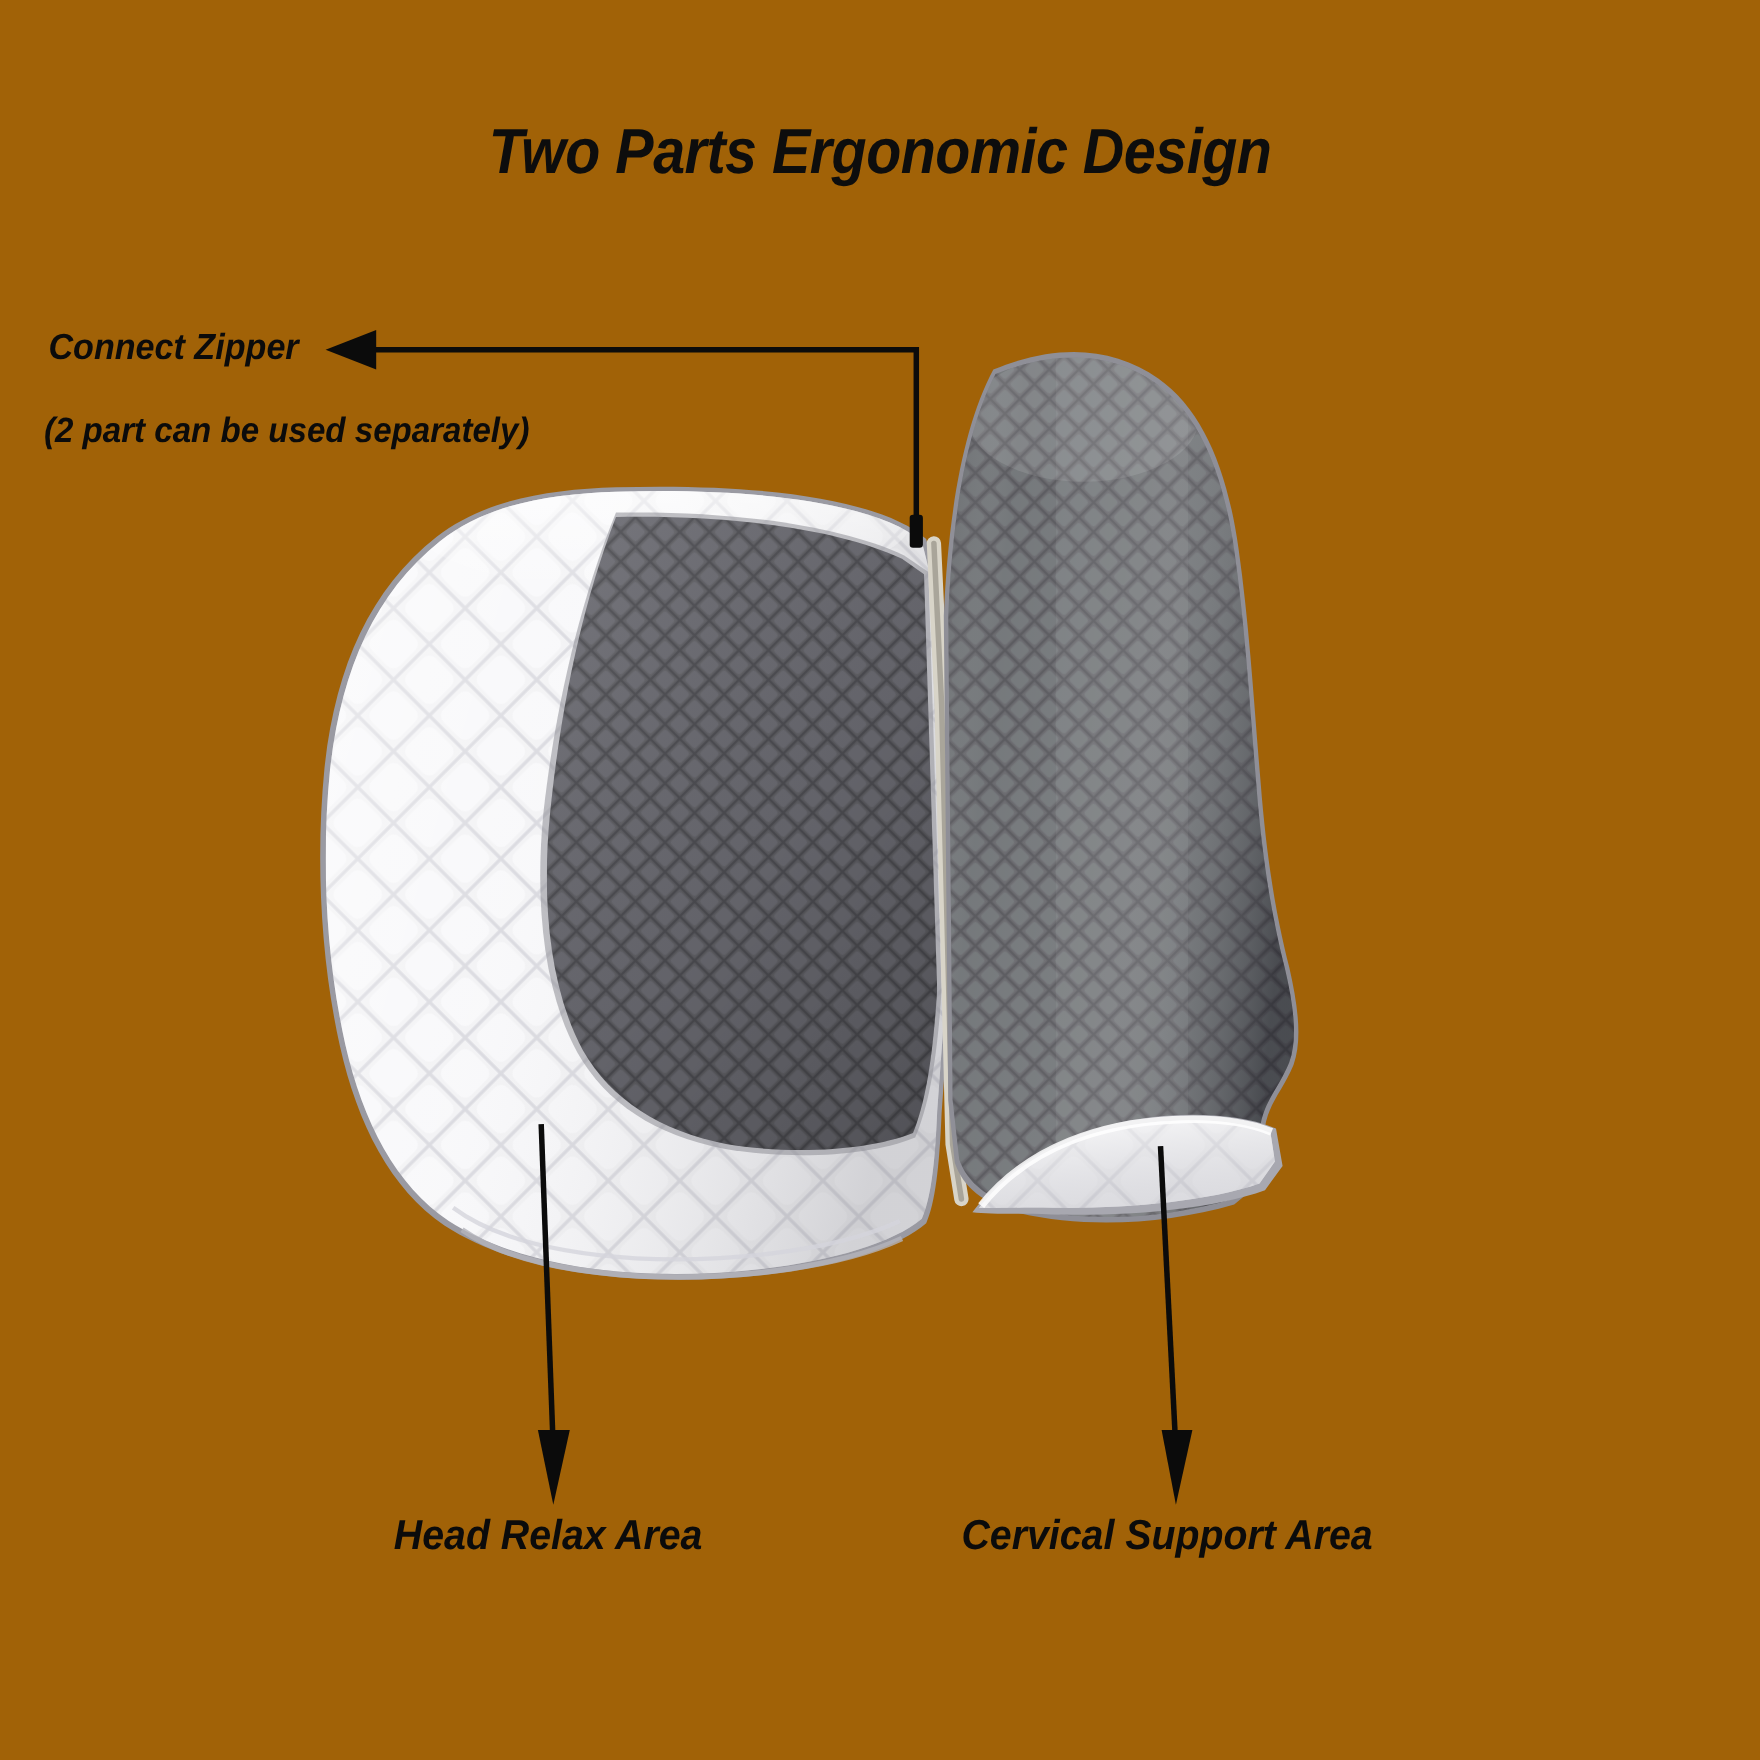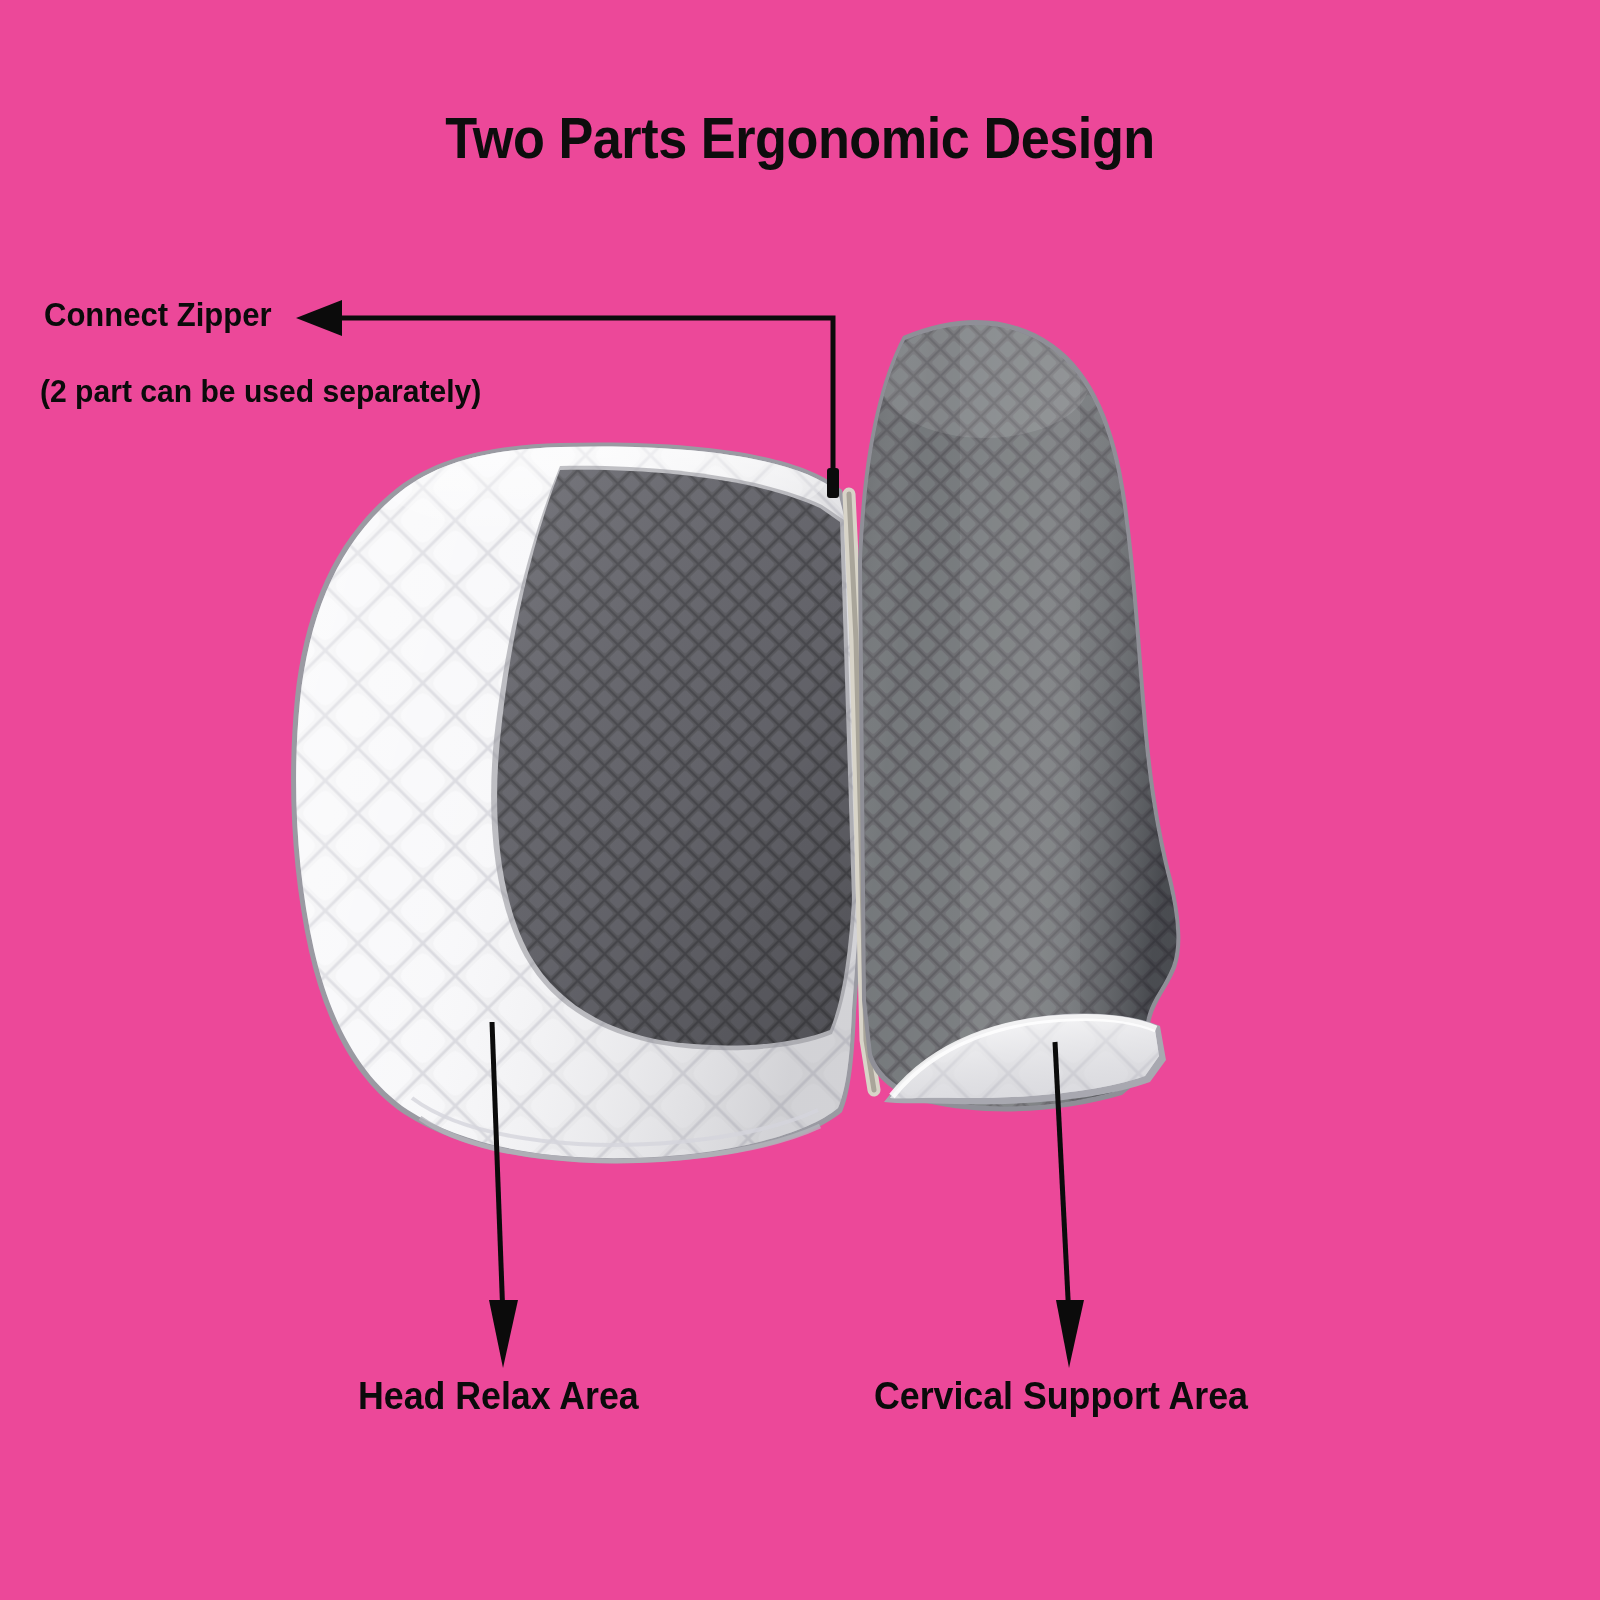--- a/index.html
+++ b/index.html
@@ -4,23 +4,24 @@
 <style>
   html, body {
     margin: 0;
     padding: 0;
     background: #ffffff;
   }
   #page {
     position: relative;
     width: 1600px;
     height: 1600px;
-    background: #ec4899;
+    background: #a16207;
     overflow: hidden;
     font-family: "Liberation Sans", sans-serif;
+    font-style: italic;
   }
   .title {
     position: absolute;
     top: 104px;
     left: 0;
     width: 1600px;
     text-align: center;
     font-family: "Liberation Sans", sans-serif;
     font-weight: bold;
     font-size: 58px;

